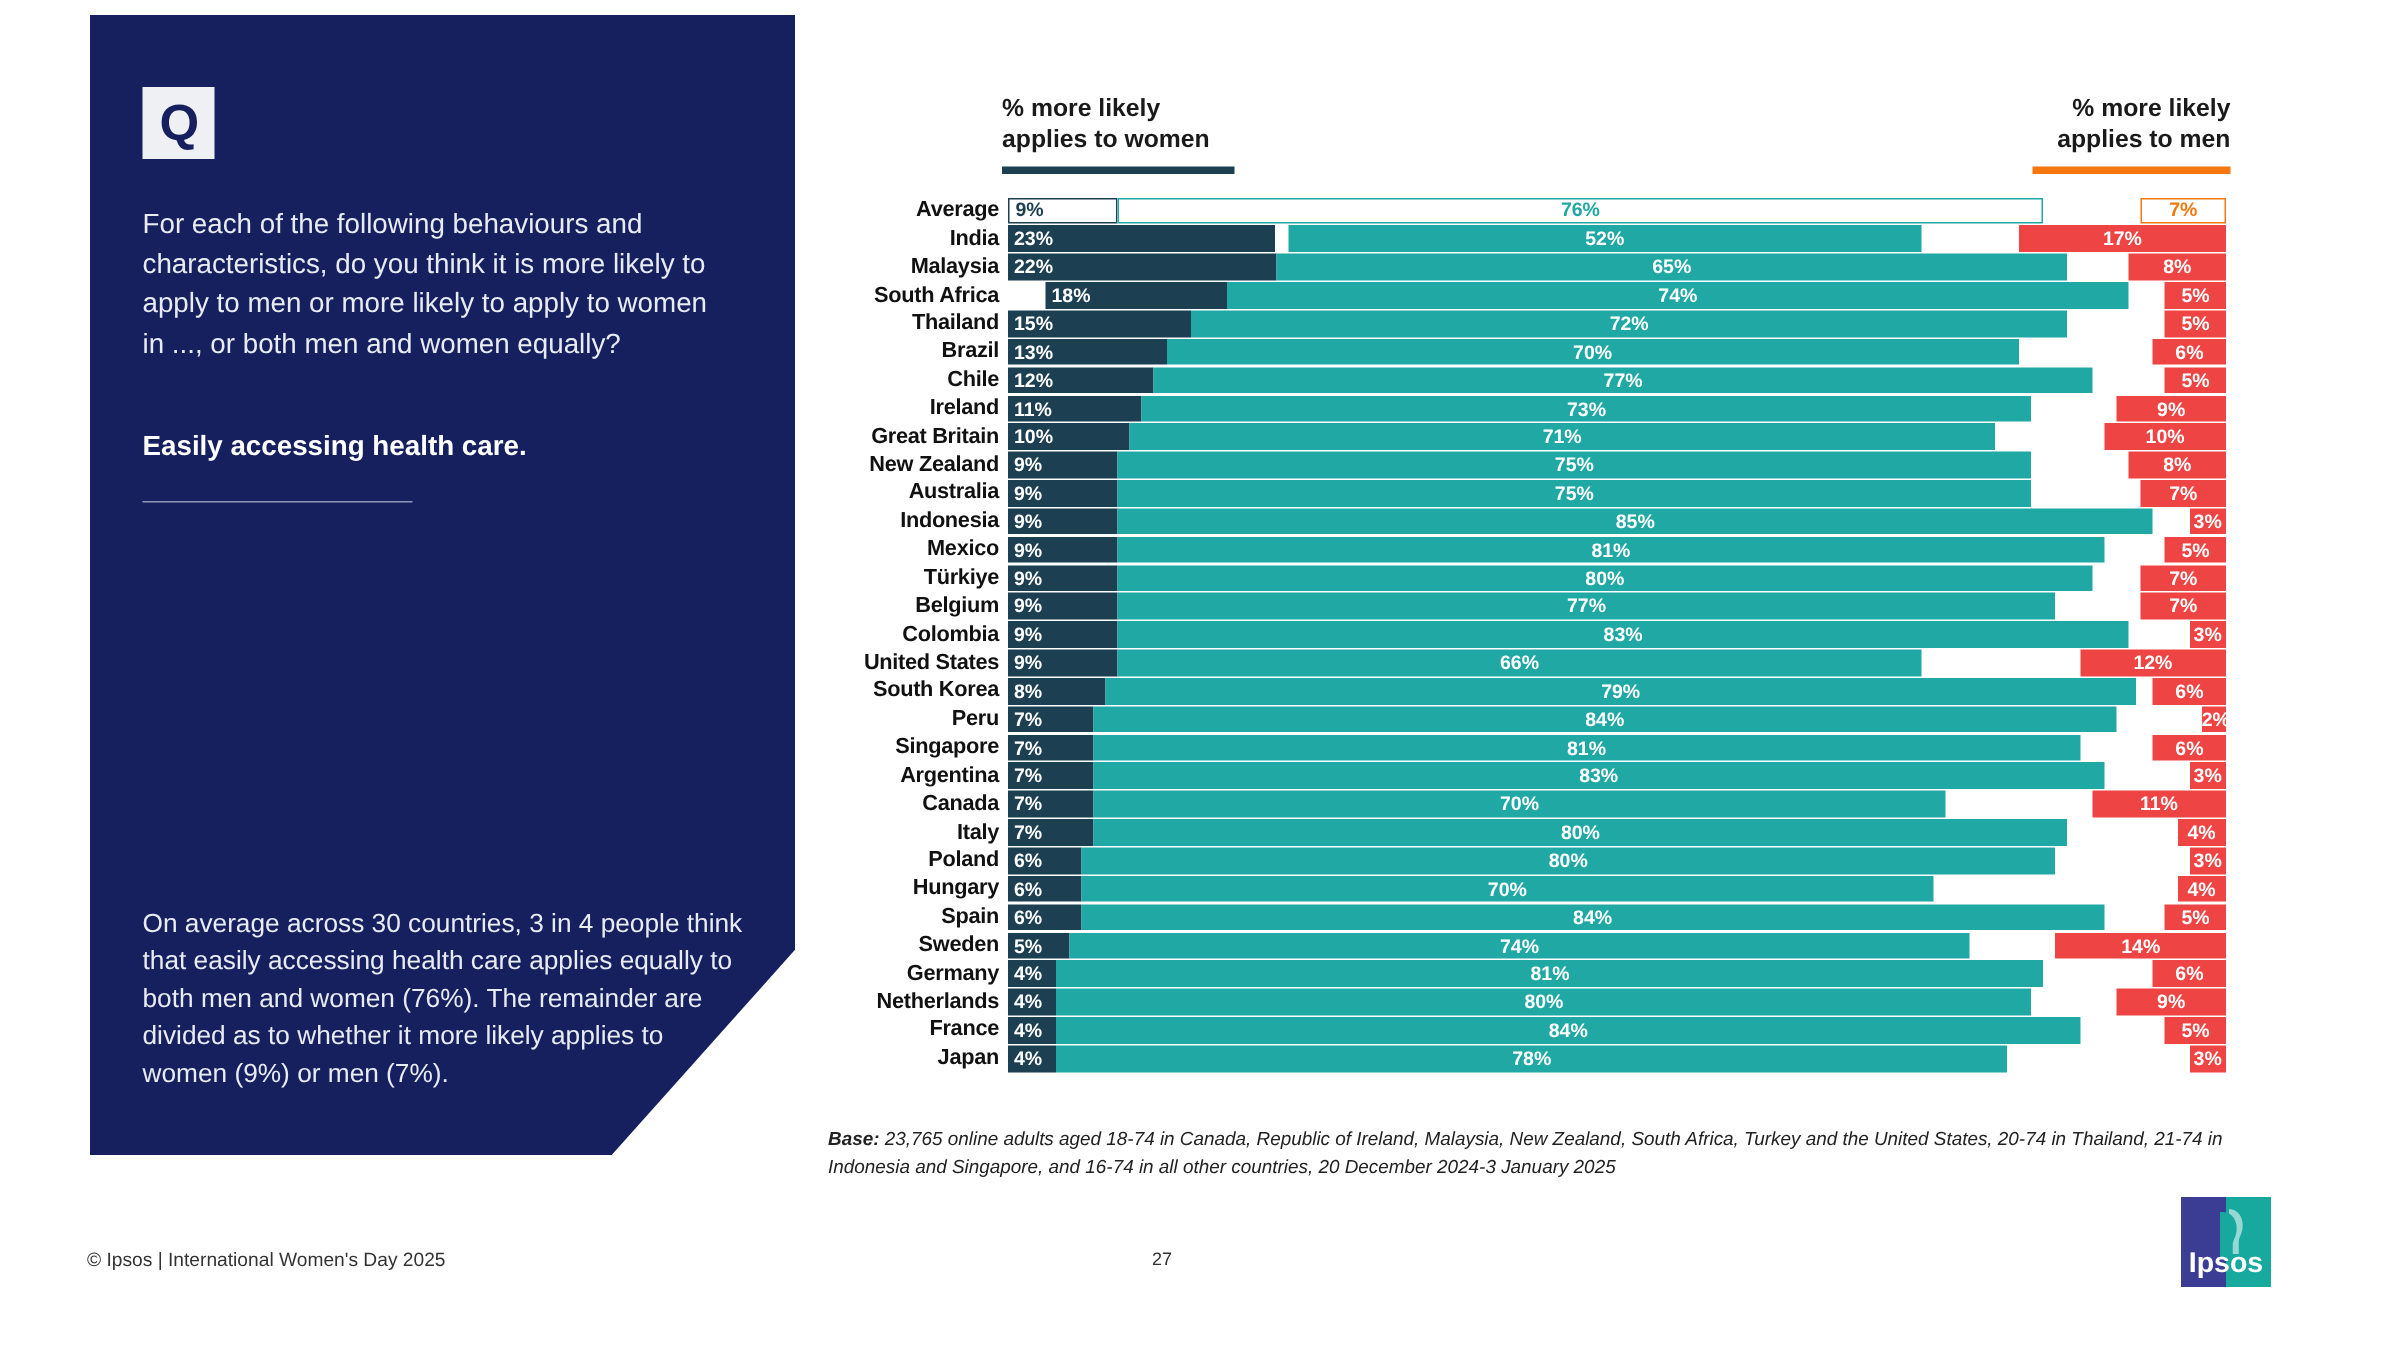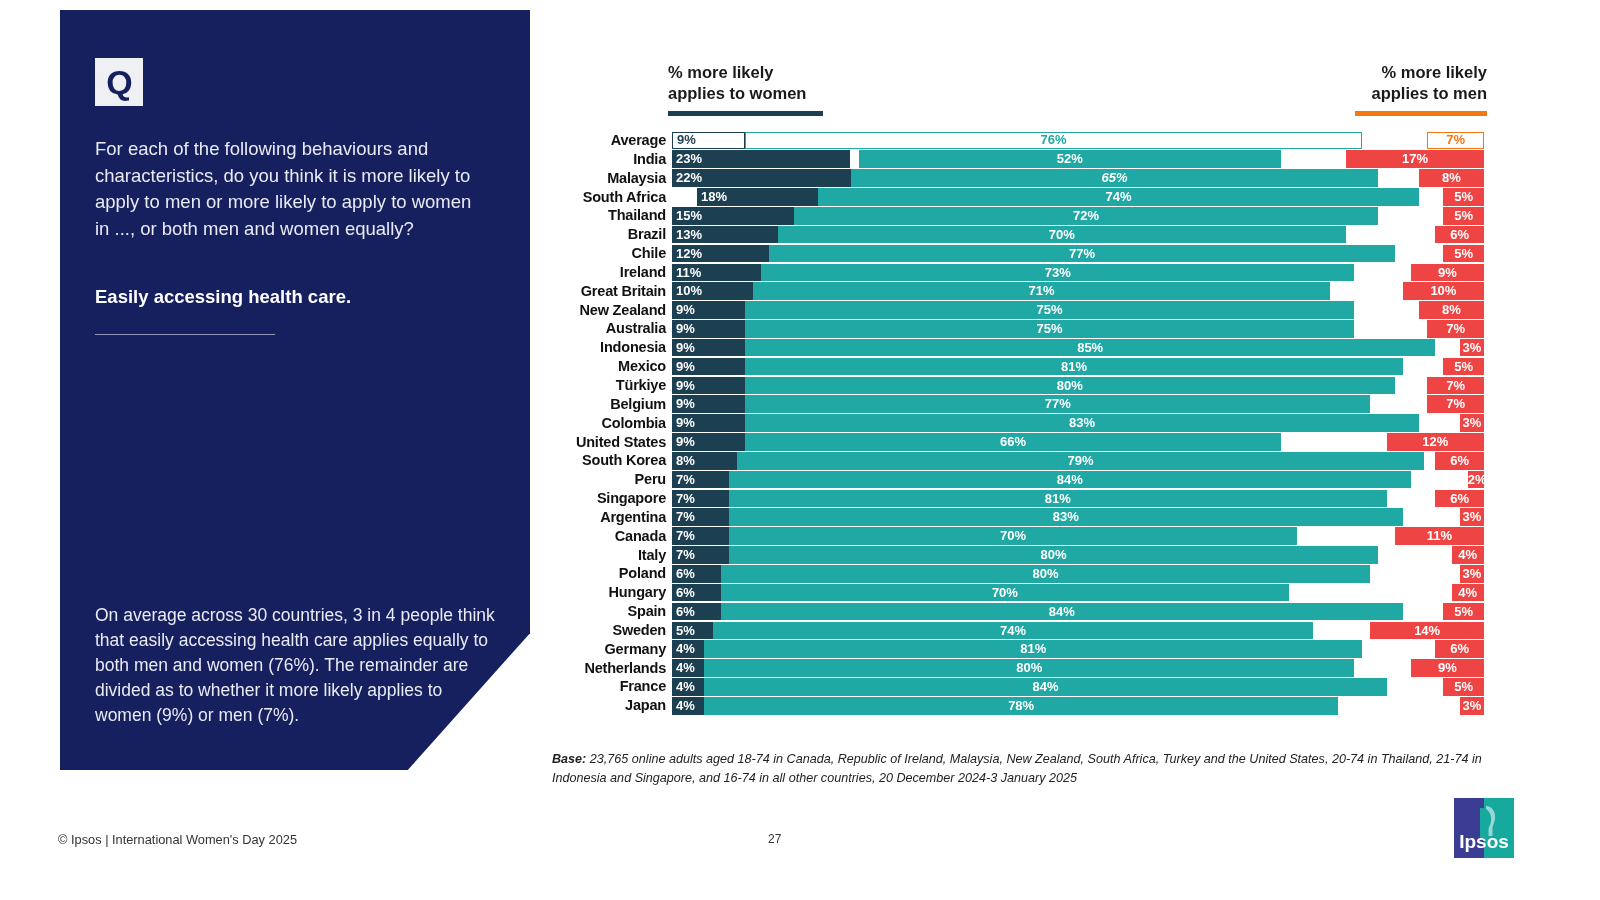--- a/index.html
+++ b/index.html
@@ -219,21 +219,21 @@
         <div class="plot">
           <div class="seg seg-women" style="left: 0px; width: 178px;">23%</div>
           <div class="seg seg-both" style="left: 186.76px; width: 422.24px;">52%</div>
           <div class="seg seg-men" style="left: 673.96px; width: 138.04px;">17%</div>
         </div>
       </div>
       <div class="row">
         <div class="row-label">Malaysia</div>
         <div class="plot">
           <div class="seg seg-women" style="left: 0px; width: 178.64px;">22%</div>
-          <div class="seg seg-both" style="left: 178.64px; width: 527.8px; font-style: italic;">65%</div>
+          <div class="seg seg-both" style="left: 178.64px; width: 527.8px;">65%</div>
           <div class="seg seg-men" style="left: 747.04px; width: 64.96px;">8%</div>
         </div>
       </div>
       <div class="row">
         <div class="row-label">South Africa</div>
         <div class="plot">
           <div class="seg seg-women" style="left: 0px; width: 146.16px; margin-left: 25px;">18%</div>
           <div class="seg seg-both" style="left: 146.16px; width: 600.88px;">74%</div>
           <div class="seg seg-men" style="left: 771.4px; width: 40.6px;">5%</div>
         </div>

